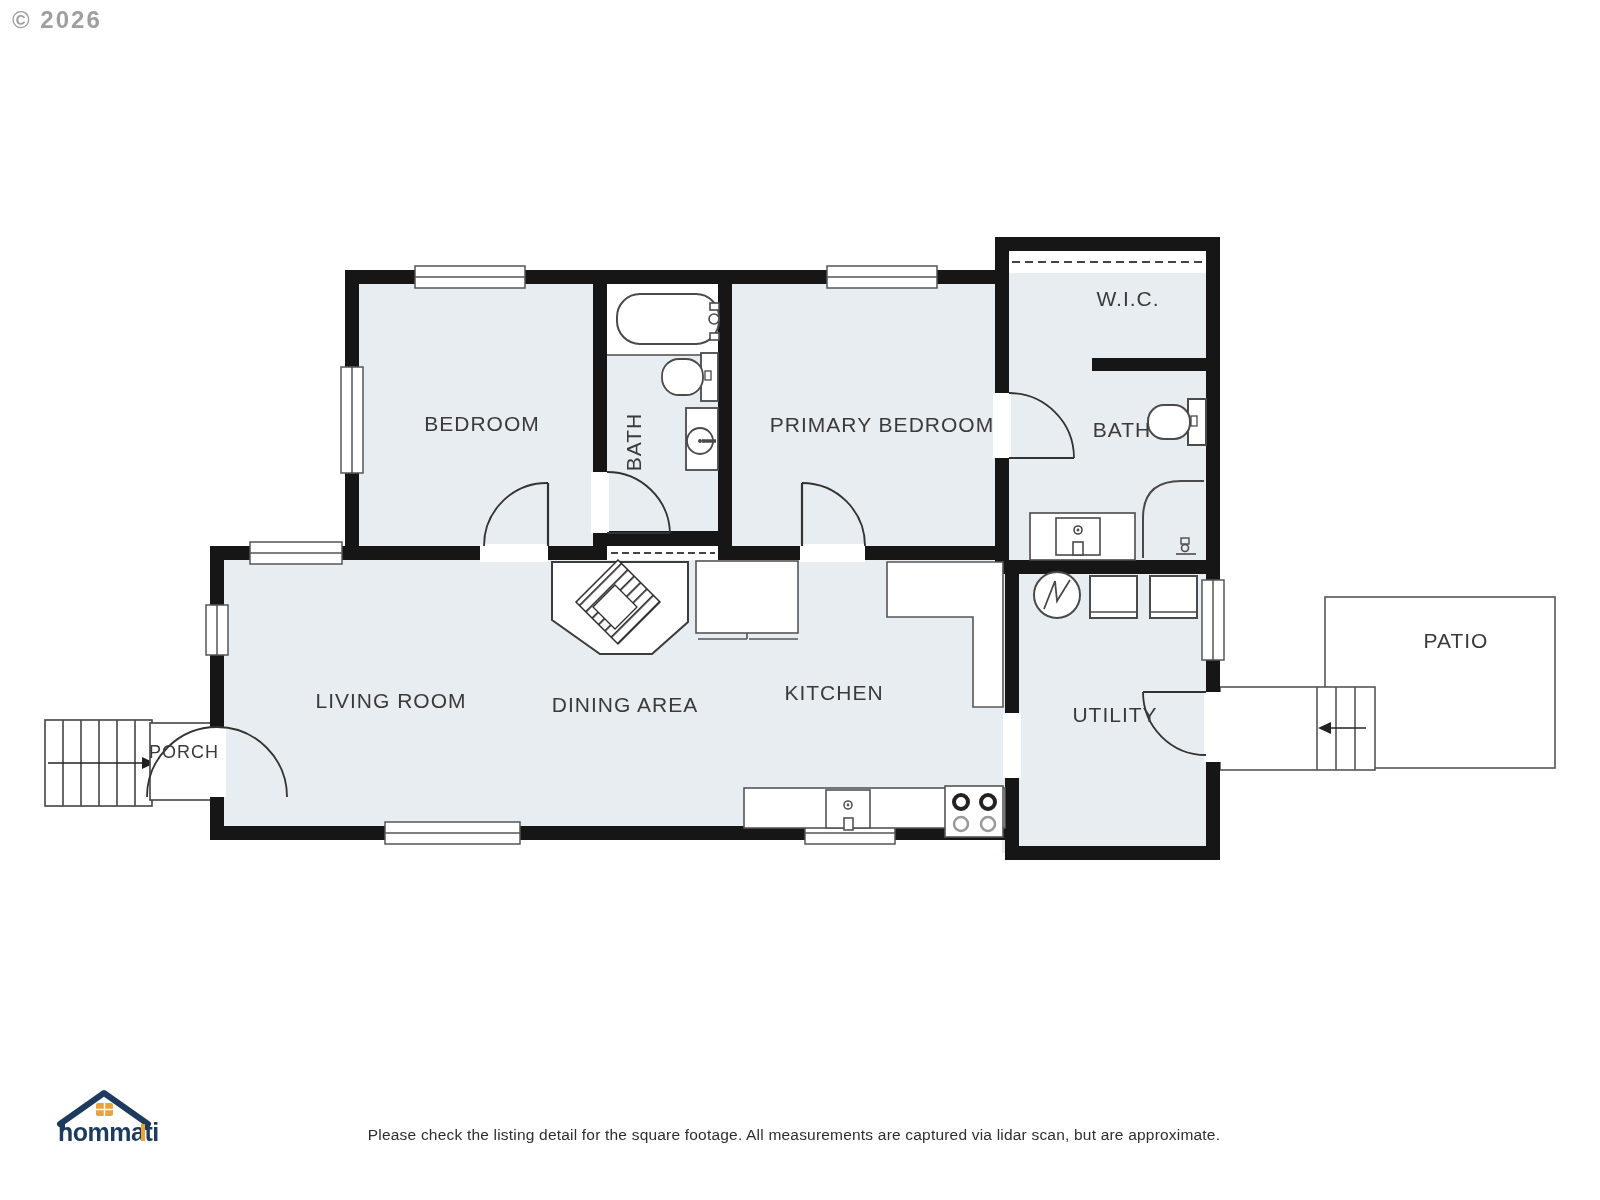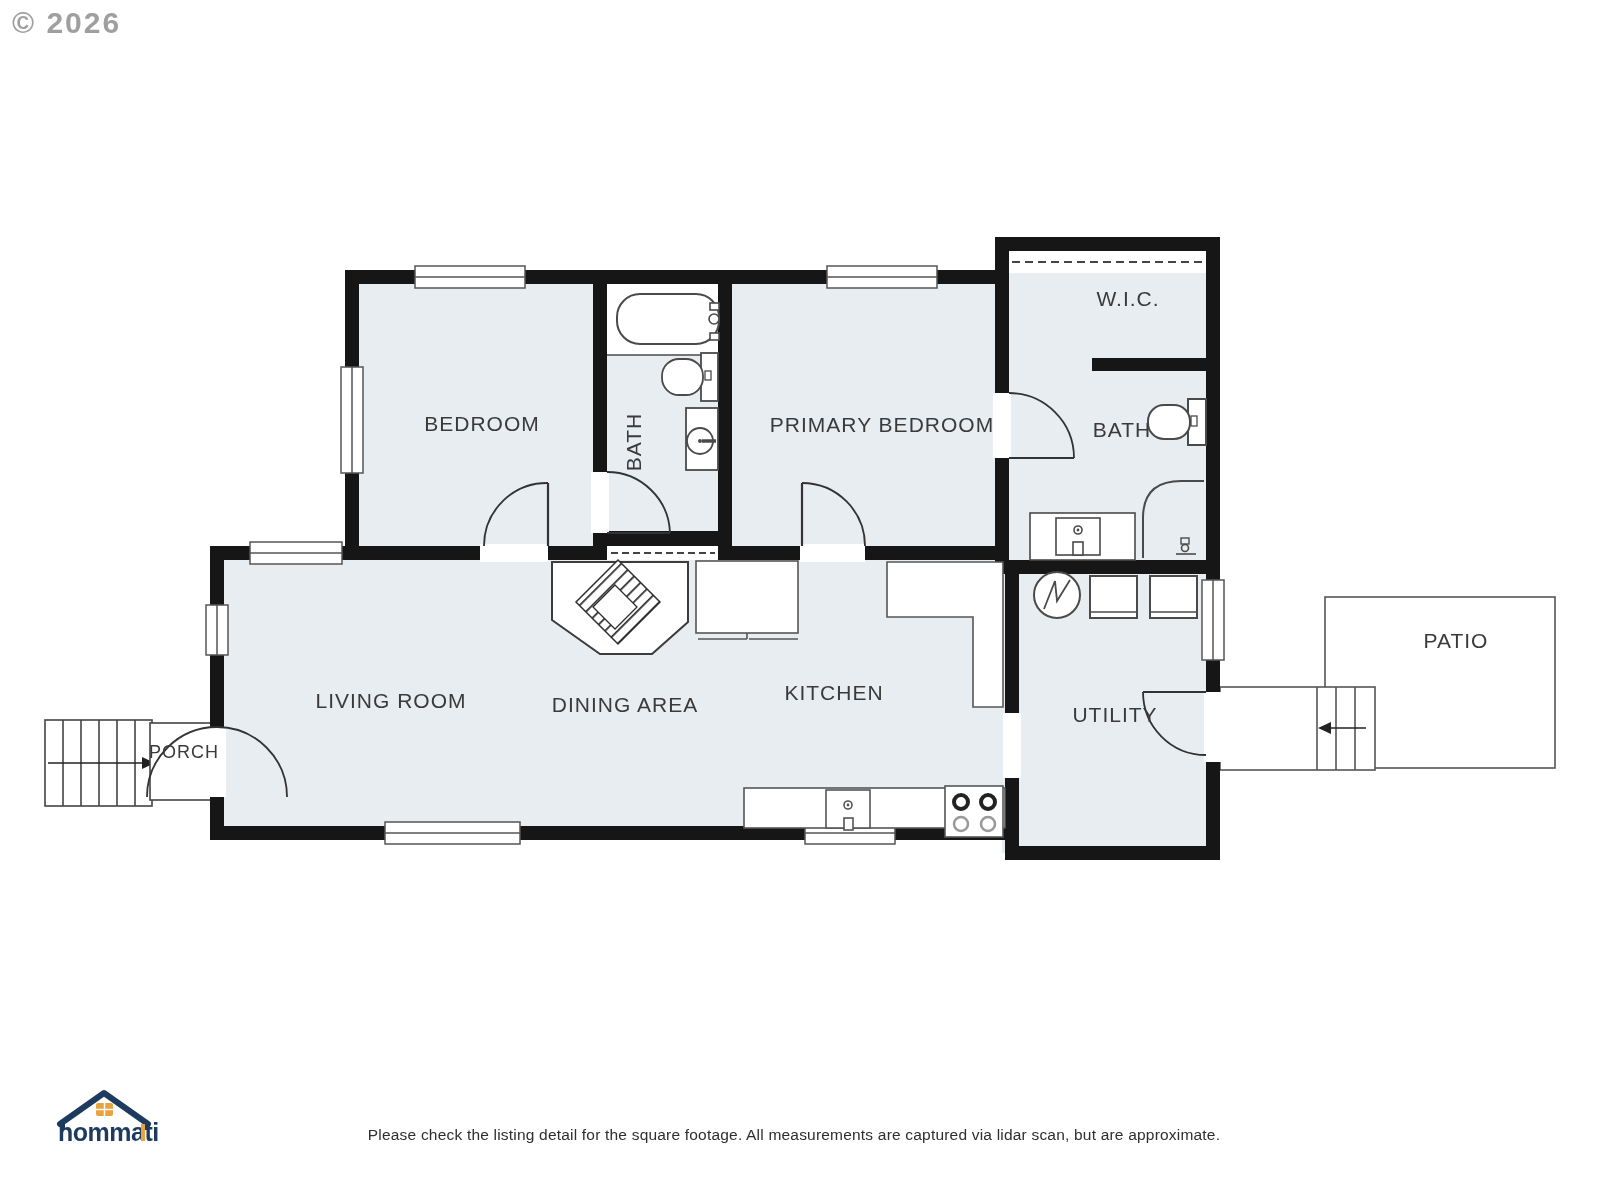--- a/index.html
+++ b/index.html
@@ -1,21 +1,21 @@
 <!DOCTYPE html>
 <html><head>
 <meta charset="utf-8">
 <style>
   html,body{margin:0;padding:0;}
   body{
     width:1600px;height:1200px;position:relative;background:#ffffff;
     font-family:"Liberation Sans",sans-serif;overflow:hidden;
   }
   .copyright{
-    position:absolute;left:12px;top:6px;font-size:30px;font-weight:700;
+    position:absolute;left:12px;top:6px;font-size:24px;font-weight:700;
     color:#8f8f8f;letter-spacing:2px;opacity:.85;
   }
   .footer{
     position:absolute;left:0;right:12px;top:1126px;text-align:center;
     font-size:15.5px;color:#2e2e2e;letter-spacing:.2px;
   }
   svg text{
     font-family:"Liberation Sans",sans-serif;fill:#3a3a3a;
     letter-spacing:1px;
   }

